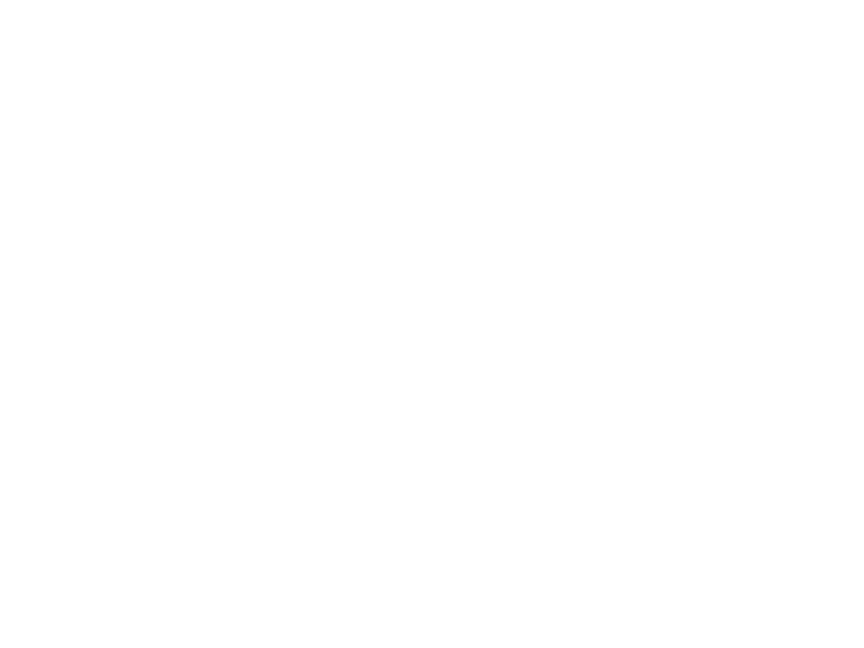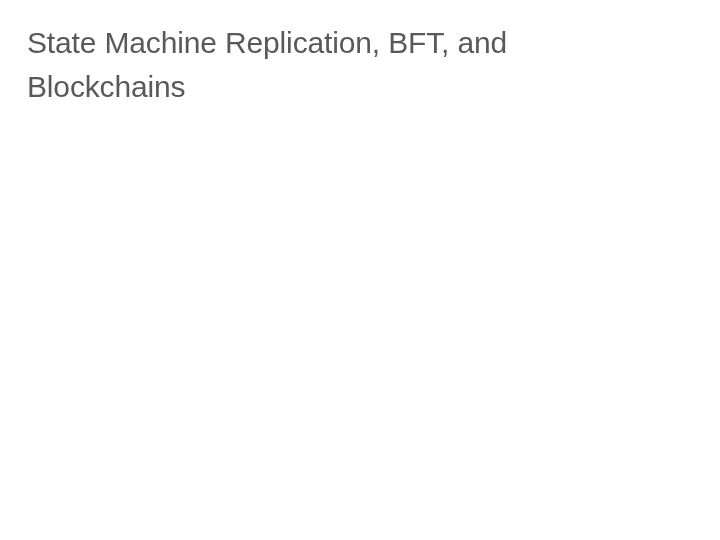--- a/index.html
+++ b/index.html
@@ -52,19 +52,16 @@
     top: 130px;
     width: 666px;
     height: 380px;
   }
 </style>
 </head>
 <body>
 
 <div class="slide">
 
-  <div class="title-placeholder">
-    <h1 class="title-text">State Machine Replication, BFT, and Blockchains</h1>
-  </div>
 
   <div class="body-placeholder"></div>
 
 </div>
 
 </body></html>

